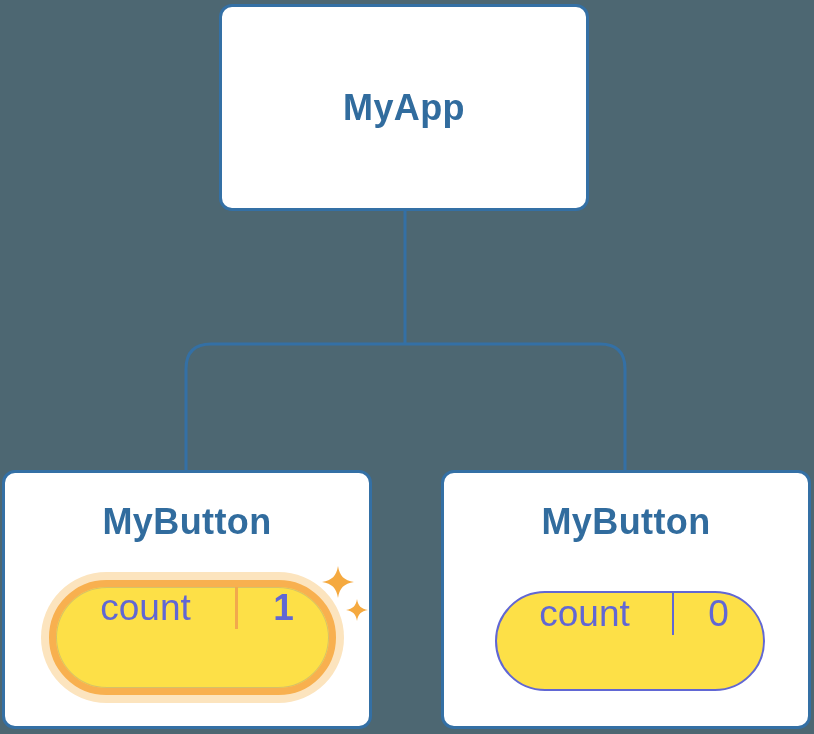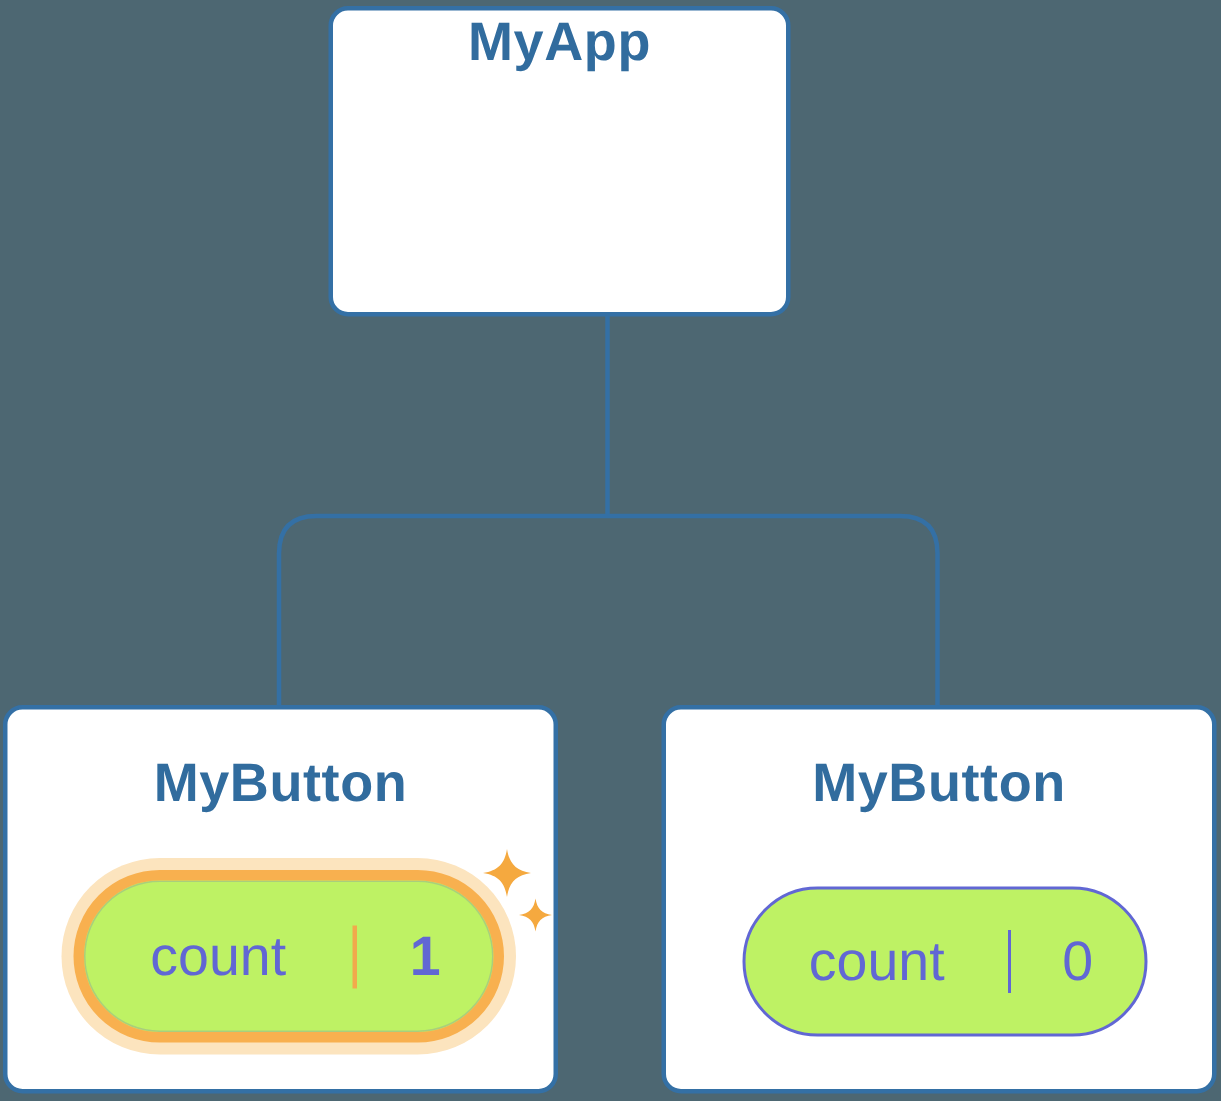--- a/index.html
+++ b/index.html
@@ -27,24 +27,24 @@
   .card {
     position: absolute;
     background: #FFFFFF;
     border: 3px solid #3470A5;
     border-radius: 13px;
     box-sizing: border-box;
   }
   .card-root {
     left: 219px;
     top: 4px;
-    width: 308px;
+    width: 370px;
     height: 207px;
     display: flex;
-    align-items: flex-start;
+    align-items: center;
     justify-content: center;
   }
   .card-child-left {
     left: 2px;
     top: 470px;
     width: 370px;
     height: 259px;
   }
   .card-child-right {
     left: 441px;
@@ -62,22 +62,22 @@
   .child-title {
     position: absolute;
     top: 28px;
     left: 0;
     width: 100%;
   }
   .pill {
     position: absolute;
     box-sizing: border-box;
     display: flex;
-    align-items: center;
-    background: #bef264;
+    align-items: flex-start;
+    background: #fde047;
   }
   .pill-segment {
     display: flex;
     align-items: center;
     justify-content: center;
   }
   .pill-key {
     color: #6167D4;
     font-size: 37px;
     font-weight: 400;

